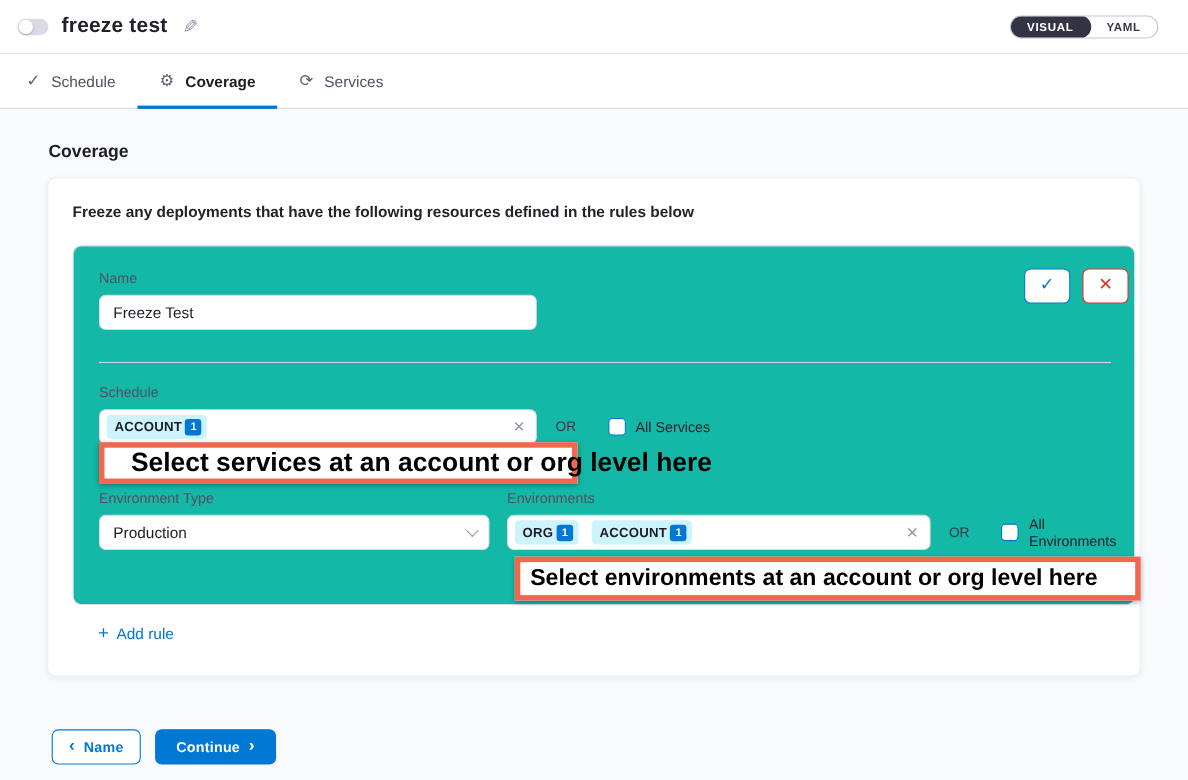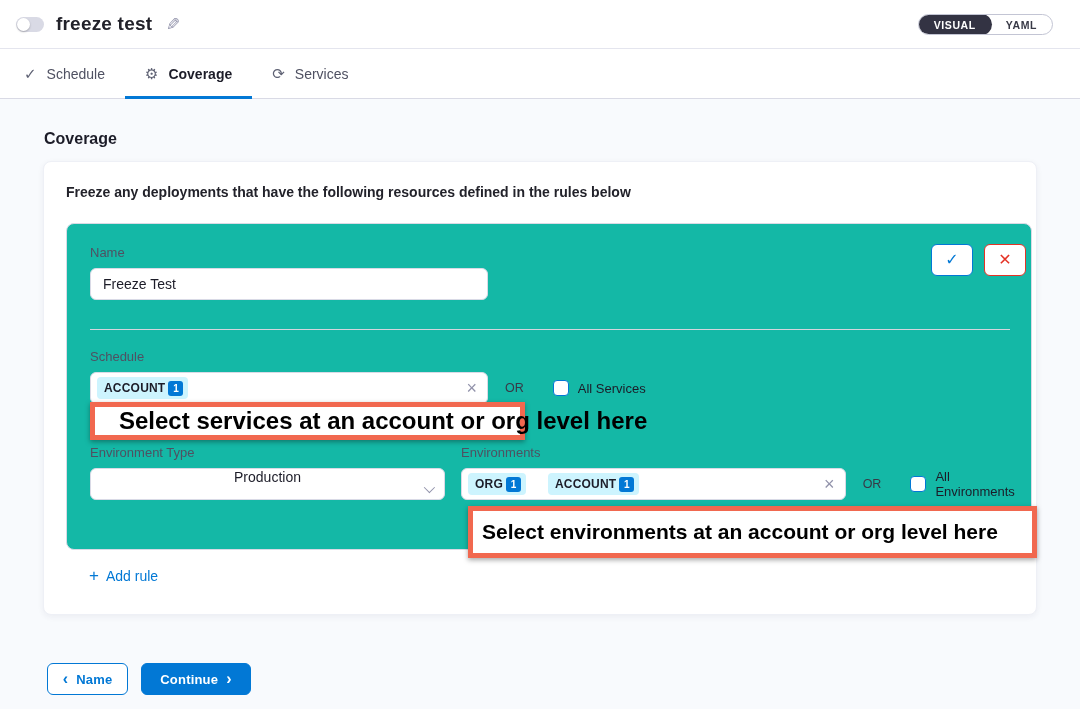--- a/index.html
+++ b/index.html
@@ -86,56 +86,56 @@
 
   .divider { height:1px; background:#d4d5dd; margin:29px 0 19px 0; width:920px; }
 
   .input-row { display:flex; align-items:center; margin-top:0; }
   .tag-input {
     width:398px; height:32px; background:#fff; border:1px solid #d9dae6; border-radius:6px;
     display:flex; align-items:center; padding:0 10px 0 6px; cursor:text;
   }
   .chip {
     display:inline-flex; align-items:center; background:#cdf4fe; border-radius:4px;
-    height:22px; padding:0 5px 0 7px; margin-right:22px; cursor:default;
+    height:22px; padding:0 5px 0 7px; margin-right:12px; cursor:default;
   }
   .chip-label { font-size:12px; font-weight:700; color:#1c1c28; letter-spacing:.2px; }
   .chip-count {
     background:#0278d5; color:#fff; font-size:10px; font-weight:700;
     min-width:15px; height:15px; border-radius:3px; margin-left:3px;
     display:inline-flex; align-items:center; justify-content:center;
   }
   .clear-x { margin-left:auto; color:#9293ab; font-size:18px; line-height:1; cursor:pointer; }
 
   .or-label { font-size:12.5px; font-weight:500; color:#383946; margin:0 0 0 17px; }
   .checkbox {
     width:16px; height:16px; border:1.5px solid #0278d5; border-radius:4px;
     background:#fff; margin-left:29px; cursor:pointer; flex:none;
   }
   .cb-label { font-size:13px; color:#1c1c28; margin-left:9px; }
 
   .two-col { display:flex; gap:16px; margin-top:41px;align-items:center; }
   .select-box {
     width:355px; height:32px; background:#fff; border:1px solid #d9dae6; border-radius:6px;
-    display:flex; align-items:center; padding:0 12px; font-size:14px; color:#1c1c28; cursor:pointer;flex-direction:column;
+    display:flex; align-items:center; padding:0 12px; font-size:14px; color:#1c1c28; cursor:pointer;
   }
   .chevron-down {
     margin-left:auto; width:8px; height:8px; border-right:1.5px solid #9293ab;
     border-bottom:1.5px solid #9293ab; transform:rotate(45deg) translateY(-2px);
   }
   .col-envs .tag-input { width:399px; }
 
   .annotation {
     position:absolute; background:#fff; border:5px solid #f1684f;
     font-weight:700; color:#000; white-space:nowrap;
     box-shadow:0 2px 5px rgba(0,0,0,.35); z-index:5;
     display:flex; align-items:center;
   }
   .annotation-services { left:23px; top:178px; width:435px; height:38px; font-size:24px; padding:0 24px; }
-  .annotation-environments { left:401px; top:282px; width:569px; height:52px; font-size:21px; padding:0 9px; }
+  .annotation-environments { left:401px; top:282px; width:569px; height:40px; font-size:21px; padding:0 9px; }
 
   .add-rule {
     display:inline-flex; align-items:center; gap:7px; margin:17px 0 0 23px;
     color:#0278d5; font-size:14px; cursor:pointer;
   }
   .add-rule .plus-icon { font-size:17px; font-weight:400; line-height:1; }
 
   .footer-buttons { margin:48px 0 0 47px; display:flex; gap:13px; }
   .btn {
     height:32px; border-radius:6px; font-family:inherit; font-size:13px; font-weight:700;

